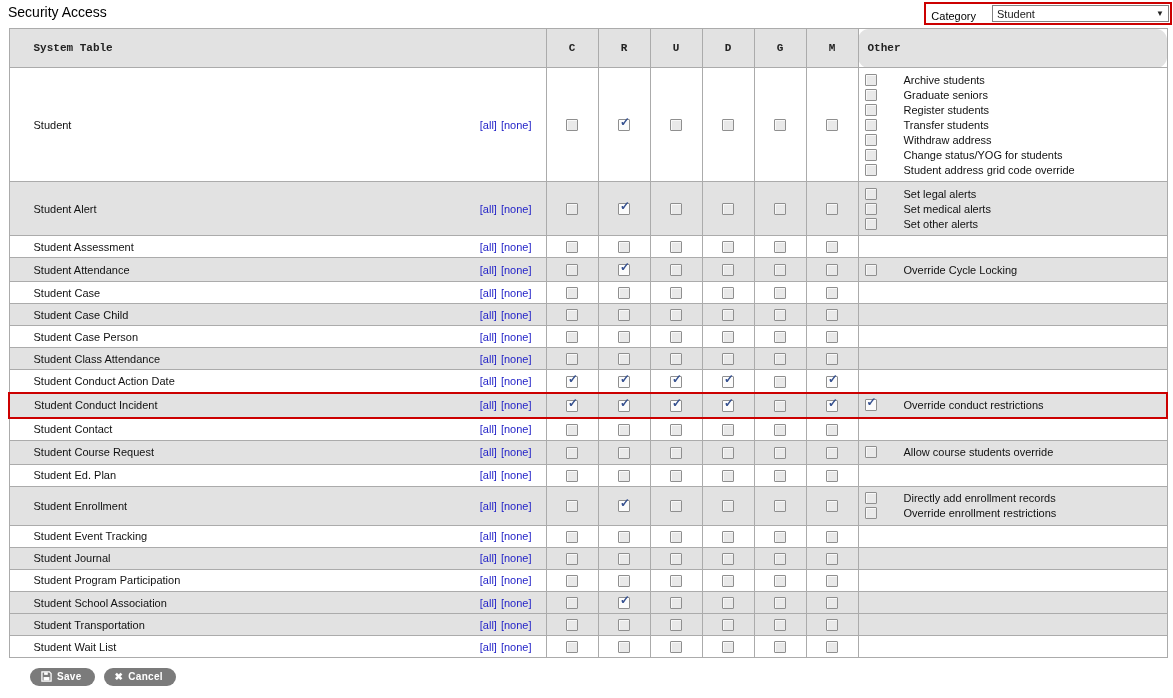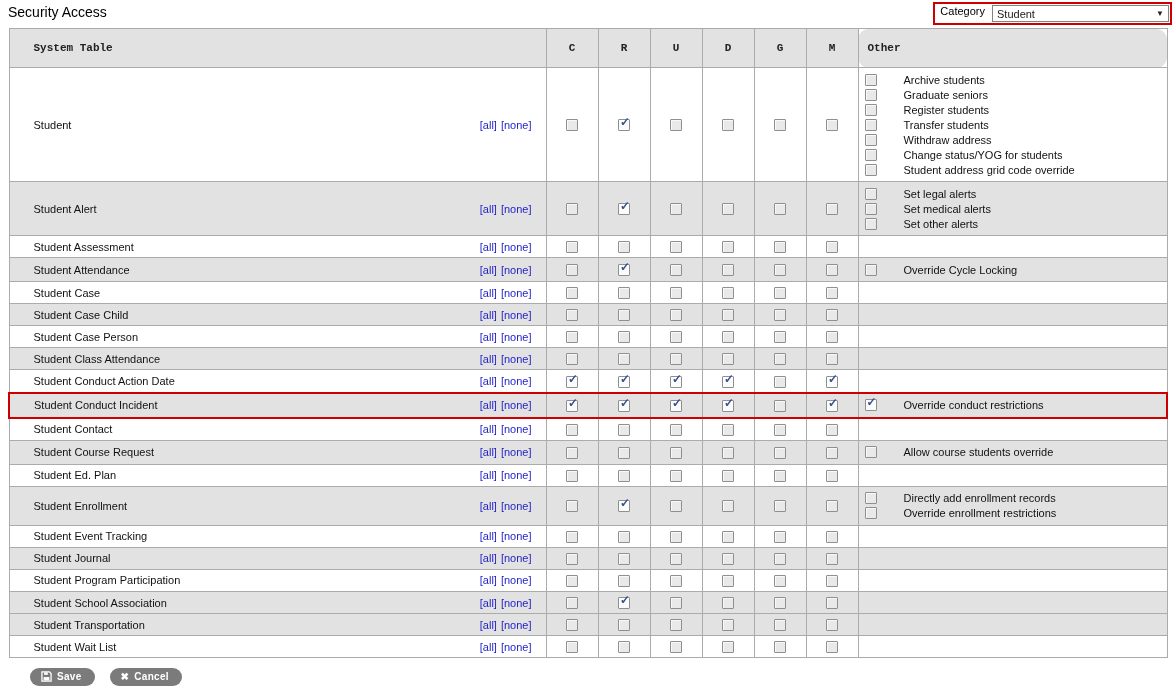--- a/index.html
+++ b/index.html
@@ -7,21 +7,21 @@
     --stripe:#e2e2e2; --grid:#ababab;
   }
   *{box-sizing:border-box;}
   html,body{margin:0;padding:0;}
   body{
     width:1173px;height:698px;overflow:hidden;background:#ffffff;
     font-family:"Liberation Sans",sans-serif;color:#1a1a1a;
   }
   .topbar{display:flex;justify-content:space-between;align-items:flex-start;padding:2px 1px 0 8px;height:26px;}
   .page-title{font-size:14px;font-weight:normal;margin:2px 0 0 0;color:#000;}
-  .category-wrap{border:2px solid var(--hl);display:flex;align-items:flex-start;gap:7px;padding:1px 1px 1px 5px;background:#fff;}
+  .category-wrap{border:2px solid var(--hl);display:flex;align-items:flex-end;gap:16px;padding:1px 1px 1px 5px;background:#fff;}
   .category-label{font-size:11px;color:#000;}
   .select{
     width:177px;height:17px;border:1px solid #838383;background:#ffffff;
     display:flex;align-items:center;justify-content:space-between;
     font-size:11px;padding:0 4px 0 4px;cursor:pointer;
   }
   .select .arrow{font-size:8px;color:#222;line-height:1;}
   table{border-collapse:collapse;table-layout:fixed;width:1158px;margin:2px 7px 0 8px;font-size:11px;}
   th,td{border:1px solid var(--grid);}
   th{background:var(--stripe);font-weight:bold;font-size:11px;color:#222;padding:13px 0;font-family:Liberation Mono, monospace;}
@@ -45,21 +45,21 @@
     box-shadow:inset 1px 1px 0 rgba(255,255,255,.7);cursor:default;vertical-align:middle;
   }
   .cb.on{background:#fbfbfb;}
   .cb .tick{
     position:absolute;left:1px;top:-4px;font-size:12px;font-weight:bold;
     color:var(--check);line-height:1;
   }
   tr.hl td{border-top:2px solid var(--hl);border-bottom:2px solid var(--hl);}
   tr.hl td:first-child{border-left:2px solid var(--hl);}
   tr.hl td:last-child{border-right:2px solid var(--hl);}
-  .footer{margin:10px 0 0 30px;display:flex;gap:15px;align-items:center;}
+  .footer{margin:10px 0 0 30px;display:flex;gap:9px;align-items:center;}
   .btn{
     background:#7b7b7b;color:#fff;border:none;border-radius:10px;
     padding:3px 13px 4px 11px;font-size:10px;font-weight:bold;
     font-family:"Liberation Sans",sans-serif;display:inline-flex;align-items:center;gap:5px;
     letter-spacing:.3px;cursor:pointer;height:18px;
   }
   .btn .x-glyph{font-size:10px;line-height:1;}
 </style>
 </head>
 <body>

